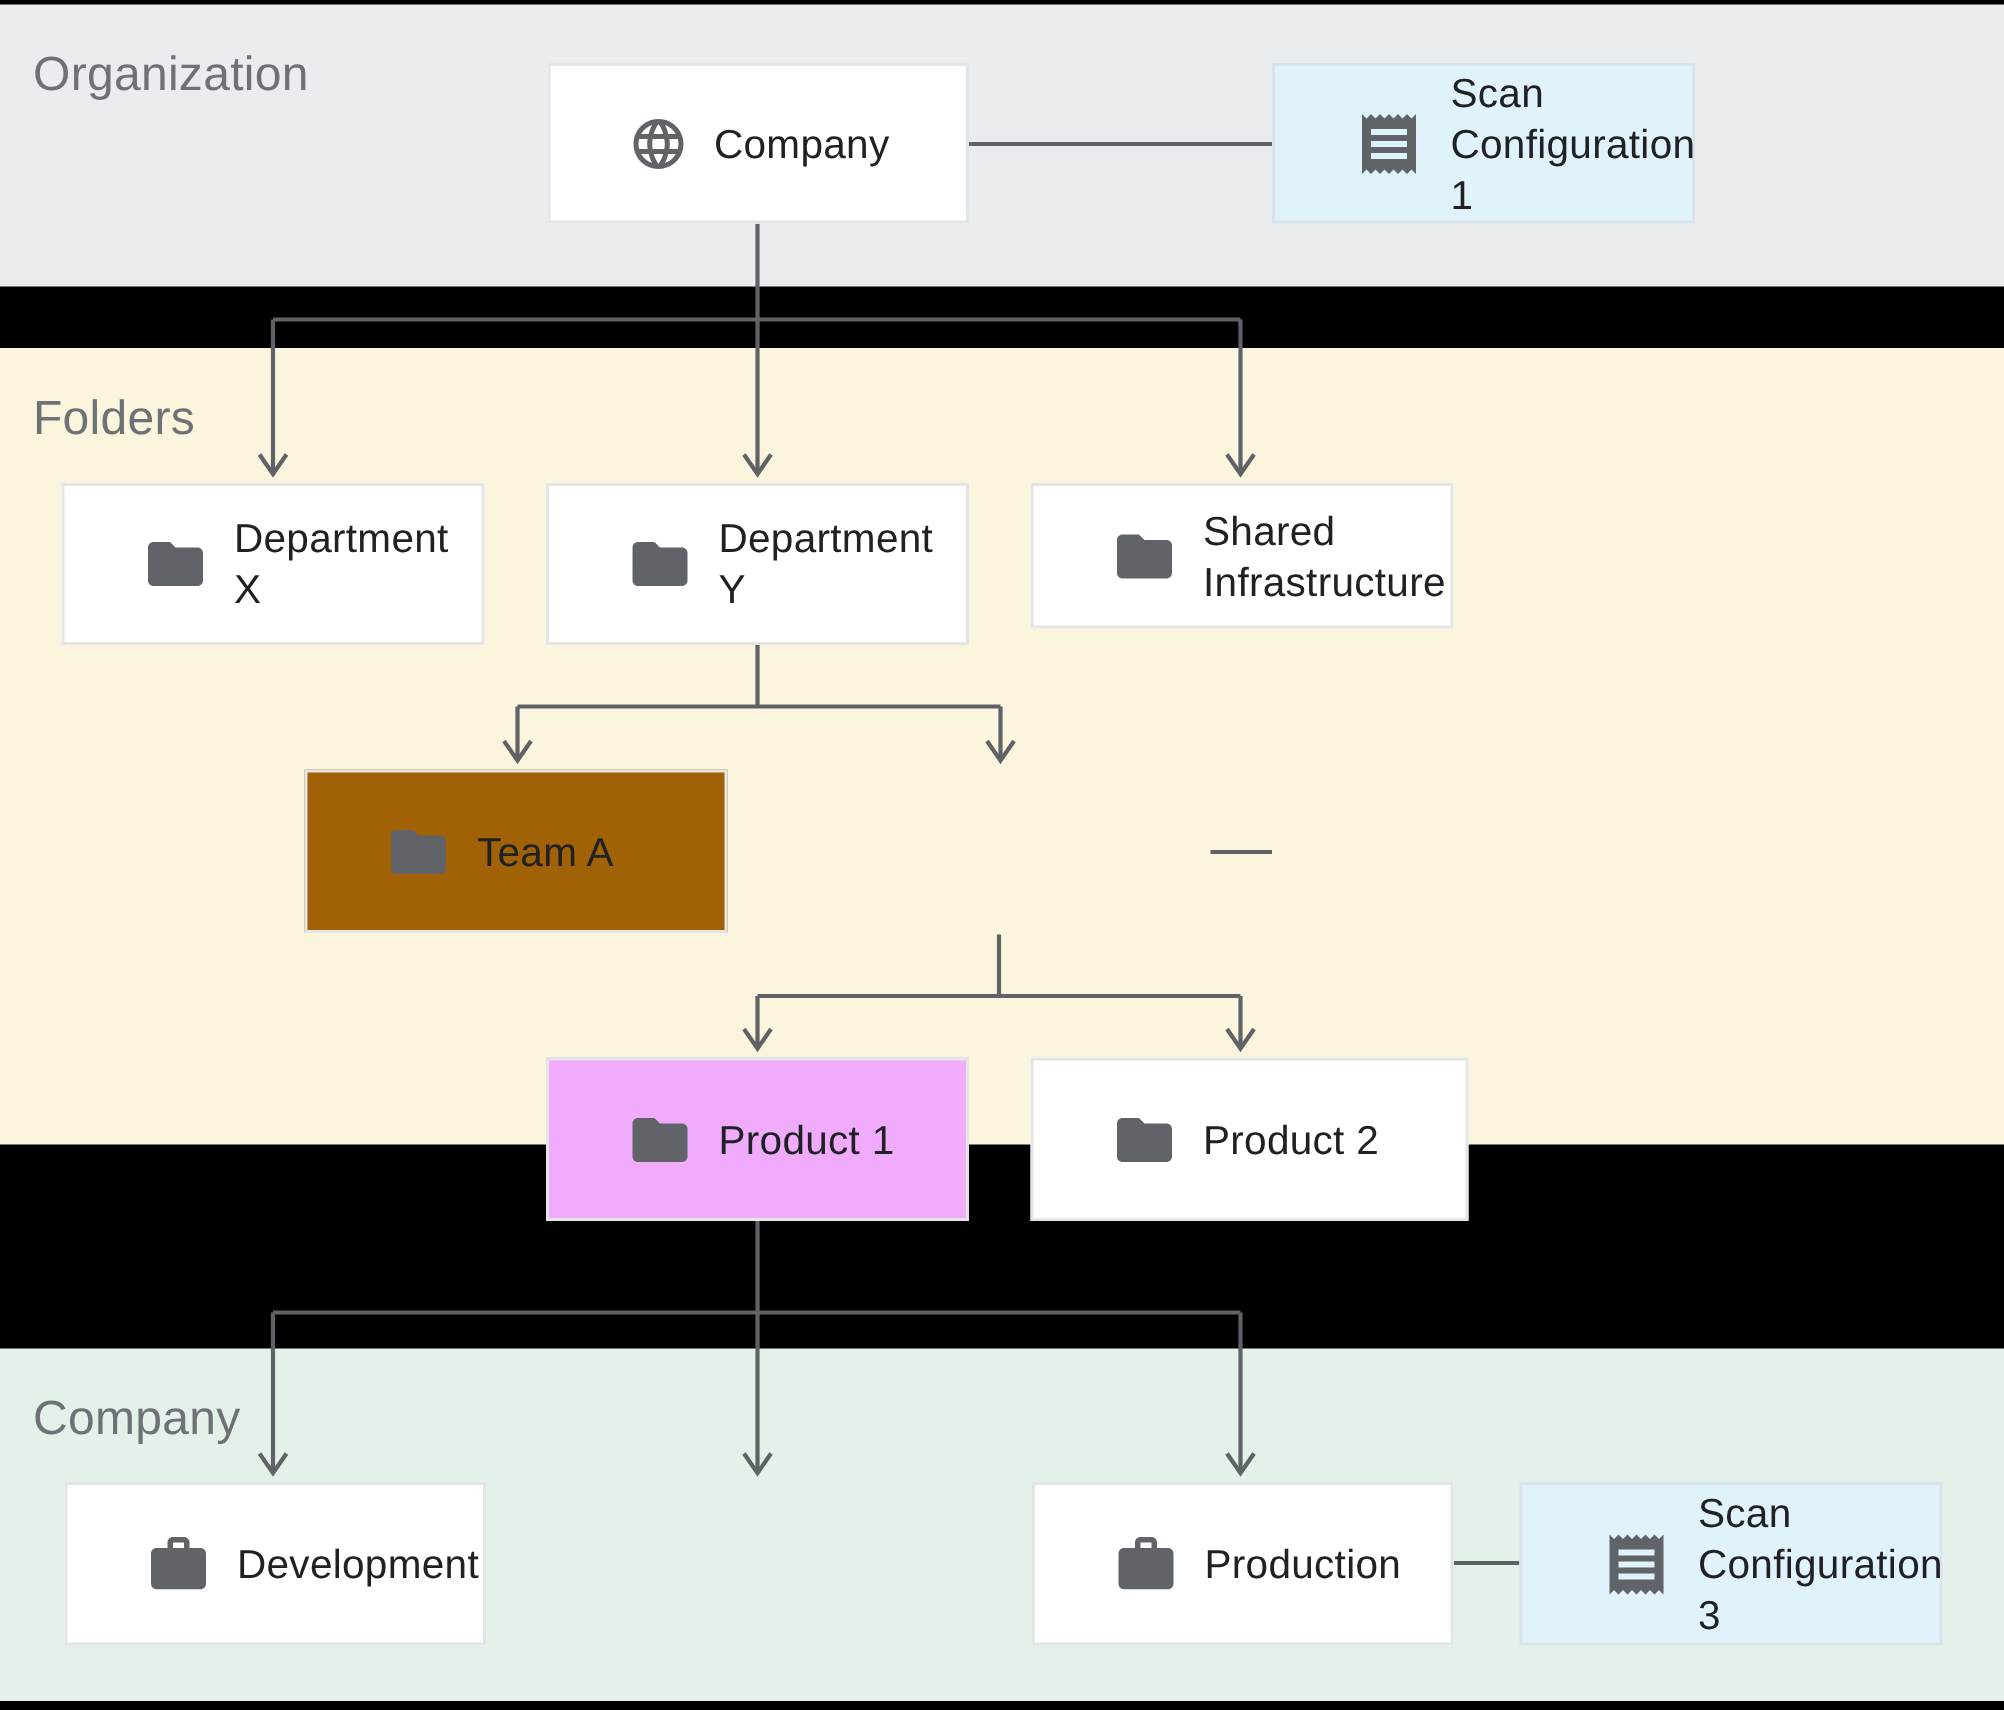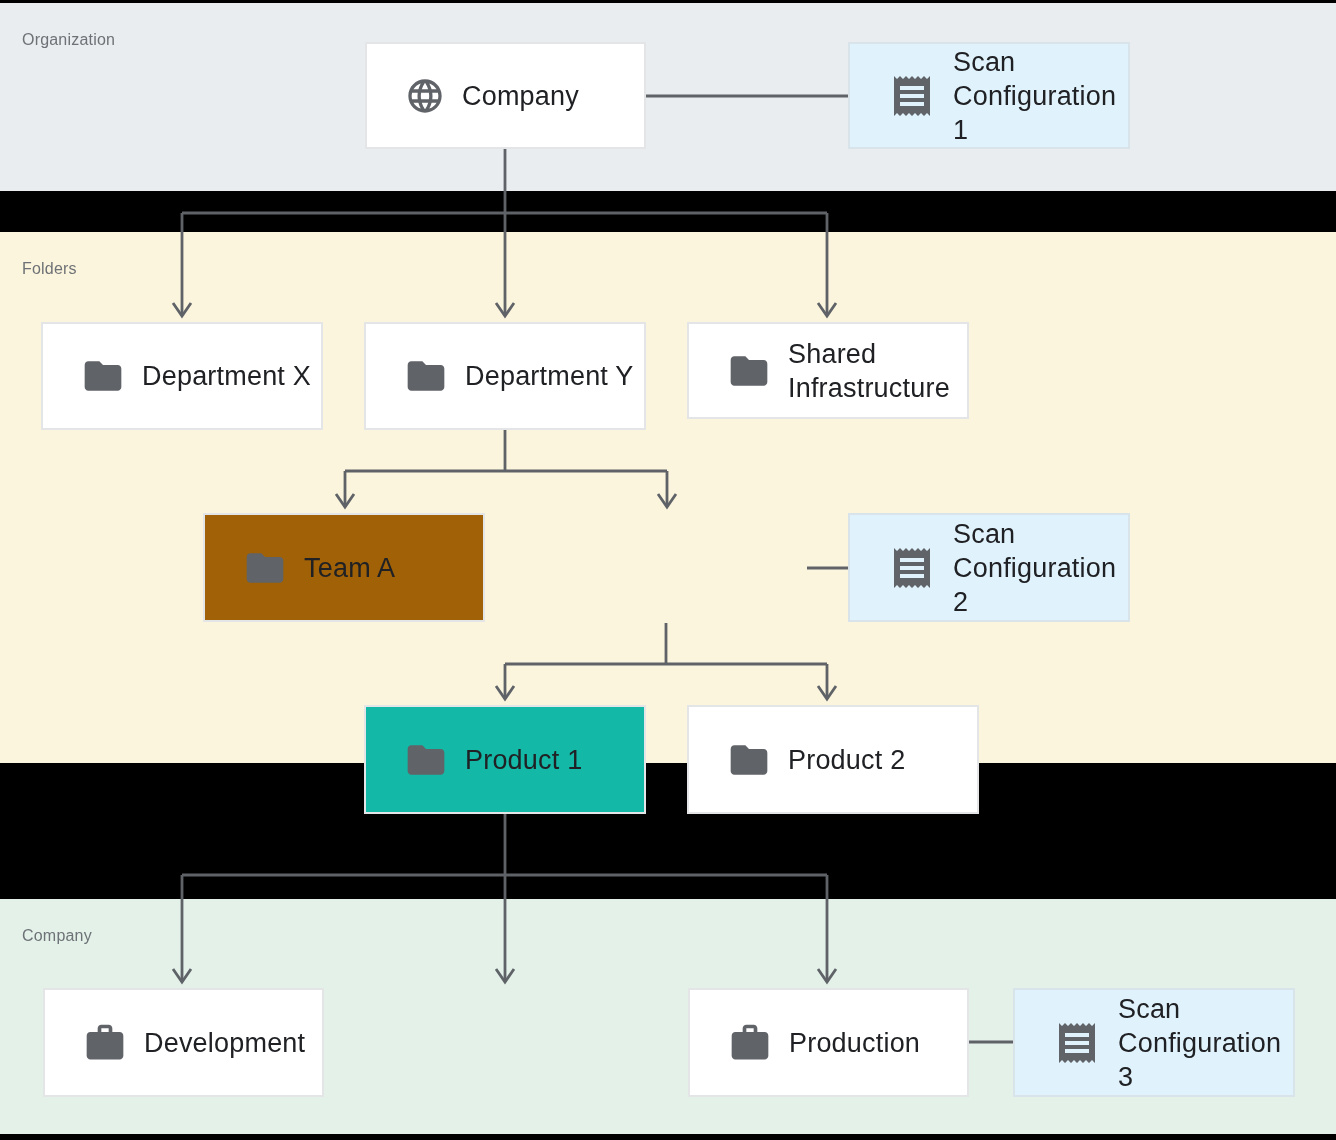--- a/index.html
+++ b/index.html
@@ -6,28 +6,28 @@
   .canvas{
     position:relative;
     width:1336px;height:1140px;
     background:#000;
     font-family:"Liberation Sans", sans-serif;
     overflow:hidden;
   }
   .band{position:absolute;left:0;width:1336px;}
   .band-label{
     position:absolute;left:22px;top:28px;
-    font-size:16px;letter-spacing:.2px;
+    font-size:32px;letter-spacing:.2px;
   }
   svg.edges{position:absolute;left:0;top:0;pointer-events:none;}
   .node{
     position:absolute;
     display:flex;align-items:center;
     box-sizing:border-box;
-    padding-left:38px;padding-right:8px;
+    padding-left:52px;padding-right:8px;
     gap:17px;
   }
   .node .label{
     font-size:27px;line-height:34px;
     letter-spacing:.2px;
   }
   .node .icon{display:flex;align-items:center;flex:0 0 auto;}
 </style>
 </head>
 <body>
@@ -116,29 +116,21 @@
       <div class="label" style="color: rgb(32, 33, 36);">Shared Infrastructure</div>
     </div>
     <div class="node node--resource" style="left: 203px; top: 513px; width: 282px; height: 109px; background: #a16207; border: 2px solid rgb(227, 229, 230);">
       <span class="icon">
         <svg width="44" height="44" viewBox="0 0 24 24">
           <path d="M10 4H4c-1.1 0-1.99.9-1.99 2L2 18c0 1.1.9 2 2 2h16c1.1 0 2-.9 2-2V8c0-1.1-.9-2-2-2h-8l-2-2z" fill="#606368"></path>
         </svg>
       </span>
       <div class="label" style="color: rgb(32, 33, 36);">Team A</div>
     </div>
-    <div class="node node--scan" style="left: 848px; top: 513px; width: 282px; height: 109px; background: rgb(224, 243, 252); border: 2px solid rgb(217, 228, 234);">
-      <span class="icon">
-        <svg width="48" height="48" viewBox="0 0 24 24">
-          <path d="M18 17H6v-2h12v2zm0-4H6v-2h12v2zm0-4H6V7h12v2zM3 22l1.5-1.5L6 22l1.5-1.5L9 22l1.5-1.5L12 22l1.5-1.5L15 22l1.5-1.5L18 22l1.5-1.5L21 22V2l-1.5 1.5L18 2l-1.5 1.5L15 2l-1.5 1.5L12 2l-1.5 1.5L9 2 7.5 3.5 6 2 4.5 3.5 3 2v20z" fill="#606368"></path>
-        </svg>
-      </span>
-      <div class="label" style="color: rgb(32, 33, 36);">Scan Configuration 2</div>
-    </div>
-    <div class="node node--resource" style="left: 364px; top: 705px; width: 282px; height: 109px; background: #14b8a6; border: 2px solid rgb(227, 229, 230);">
+    <div class="node node--resource" style="left: 364px; top: 705px; width: 282px; height: 109px; background: #f0abfc; border: 2px solid rgb(227, 229, 230);">
       <span class="icon">
         <svg width="44" height="44" viewBox="0 0 24 24">
           <path d="M10 4H4c-1.1 0-1.99.9-1.99 2L2 18c0 1.1.9 2 2 2h16c1.1 0 2-.9 2-2V8c0-1.1-.9-2-2-2h-8l-2-2z" fill="#606368"></path>
         </svg>
       </span>
       <div class="label" style="color: rgb(32, 33, 36);">Product 1</div>
     </div>
     <div class="node node--resource" style="left: 687px; top: 705px; width: 292px; height: 109px; background: rgb(255, 255, 255); border: 2px solid rgb(227, 229, 230);">
       <span class="icon">
         <svg width="44" height="44" viewBox="0 0 24 24">

